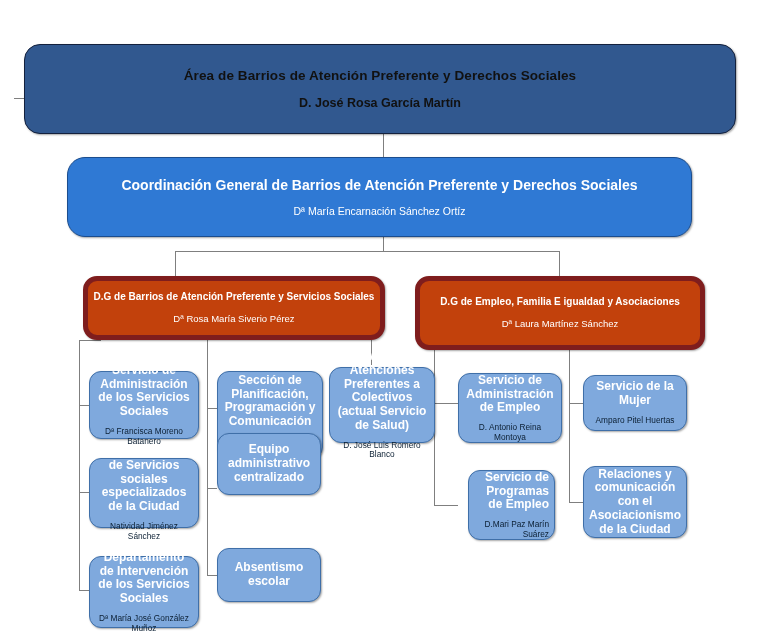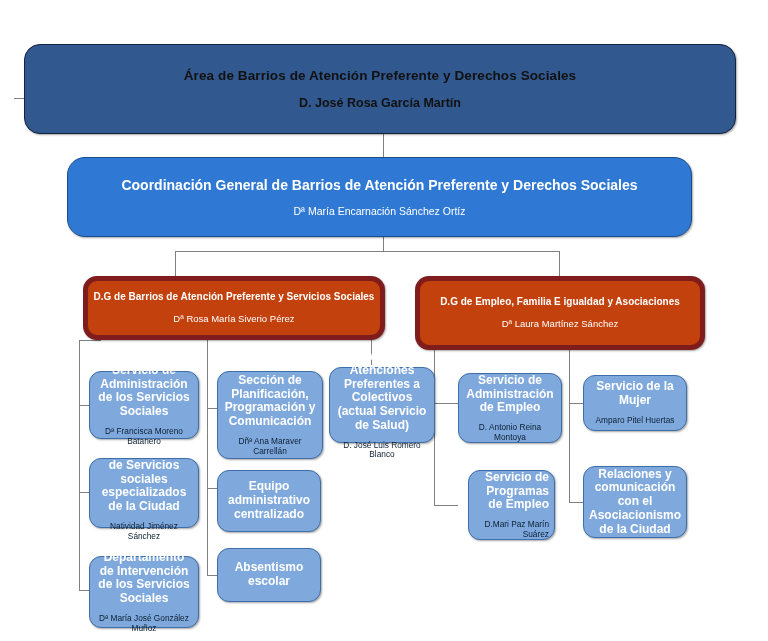--- a/index.html
+++ b/index.html
@@ -187,21 +187,21 @@
   <div class="node lvl4" style="left:89px; top:556px; width:110px; height:72px;">
     <div class="n-title">Departamento de Intervención de los Servicios Sociales</div>
     <div class="n-sub">Dª María José González Muñoz</div>
   </div>
 
   <div class="node lvl4" style="left:217px; top:371px; width:106px; height:88px;">
     <div class="n-title">Sección de Planificación, Programación y Comunicación</div>
     <div class="n-sub">Dñª Ana Maraver Carrellán</div>
   </div>
 
-  <div class="node lvl4 no-sub" style="left:217px; top:470px; width:104px; height:62px;">
+  <div class="node lvl4 no-sub" style="left:217px; top:433px; width:104px; height:62px;">
     <div class="n-title">Equipo administrativo centralizado</div>
 
   </div>
 
   <div class="node lvl4 no-sub" style="left:217px; top:548px; width:104px; height:54px;">
     <div class="n-title">Absentismo escolar</div>
 
   </div>
 
   <div class="node lvl4" style="left:329px; top:367px; width:106px; height:76px;">

